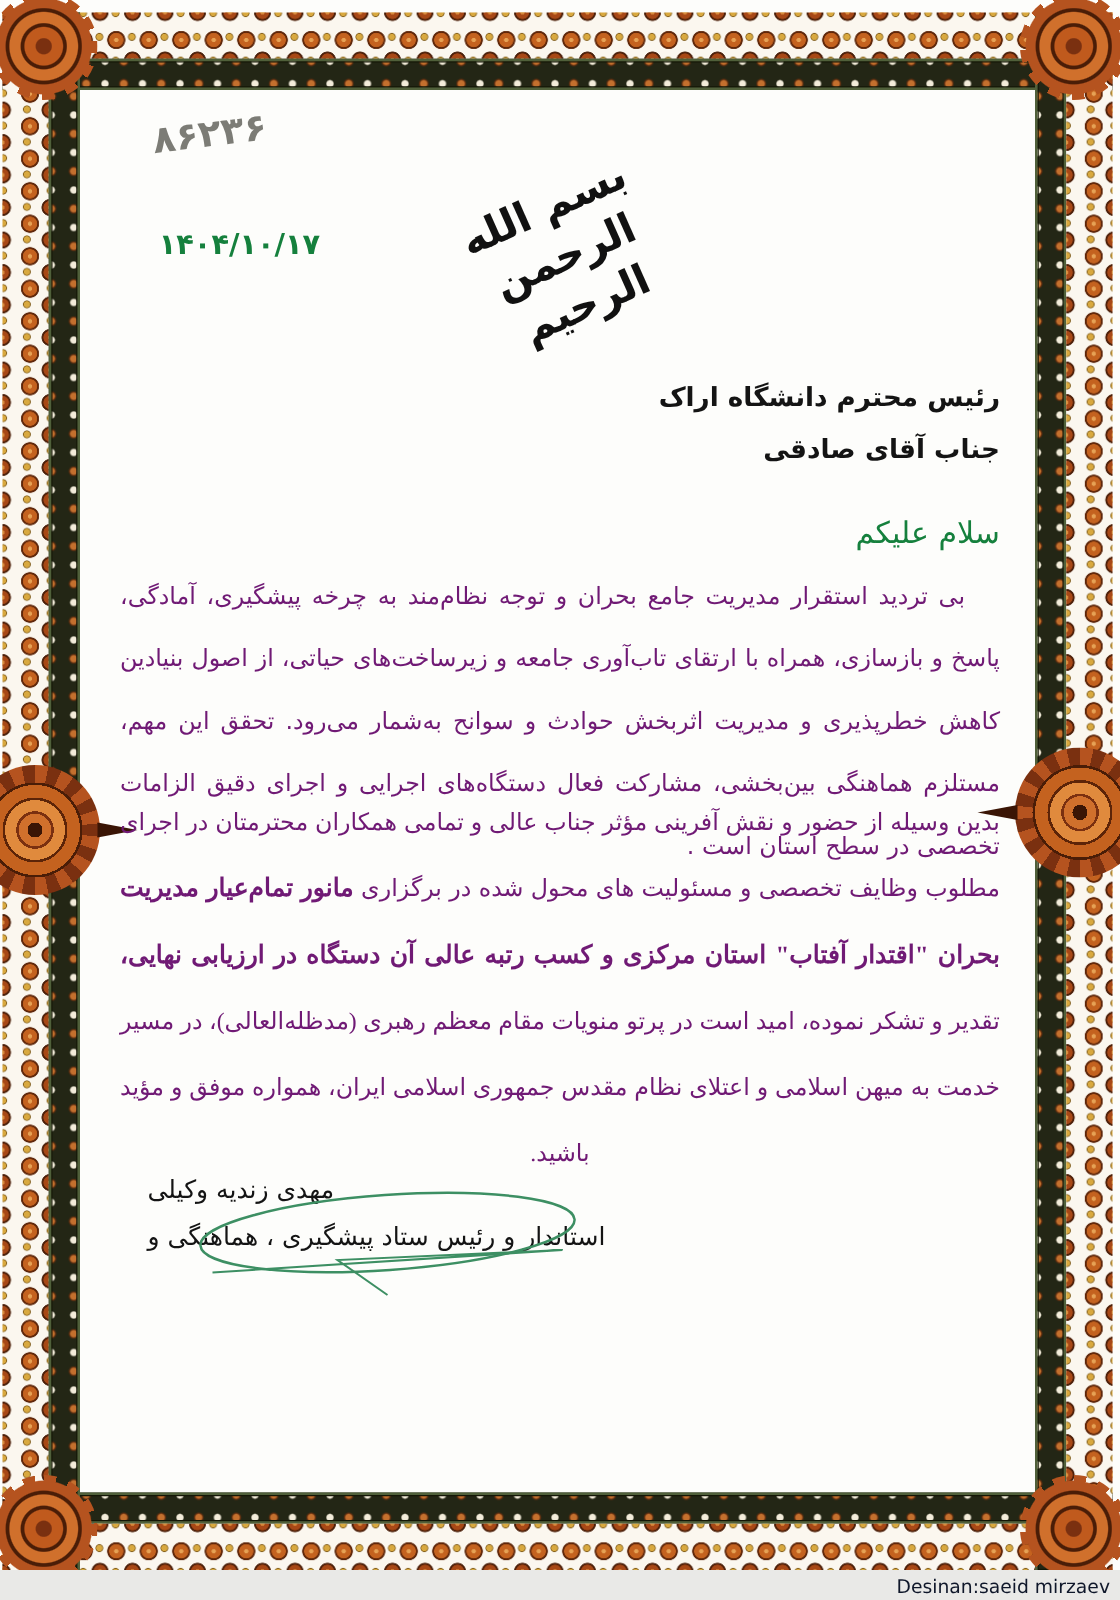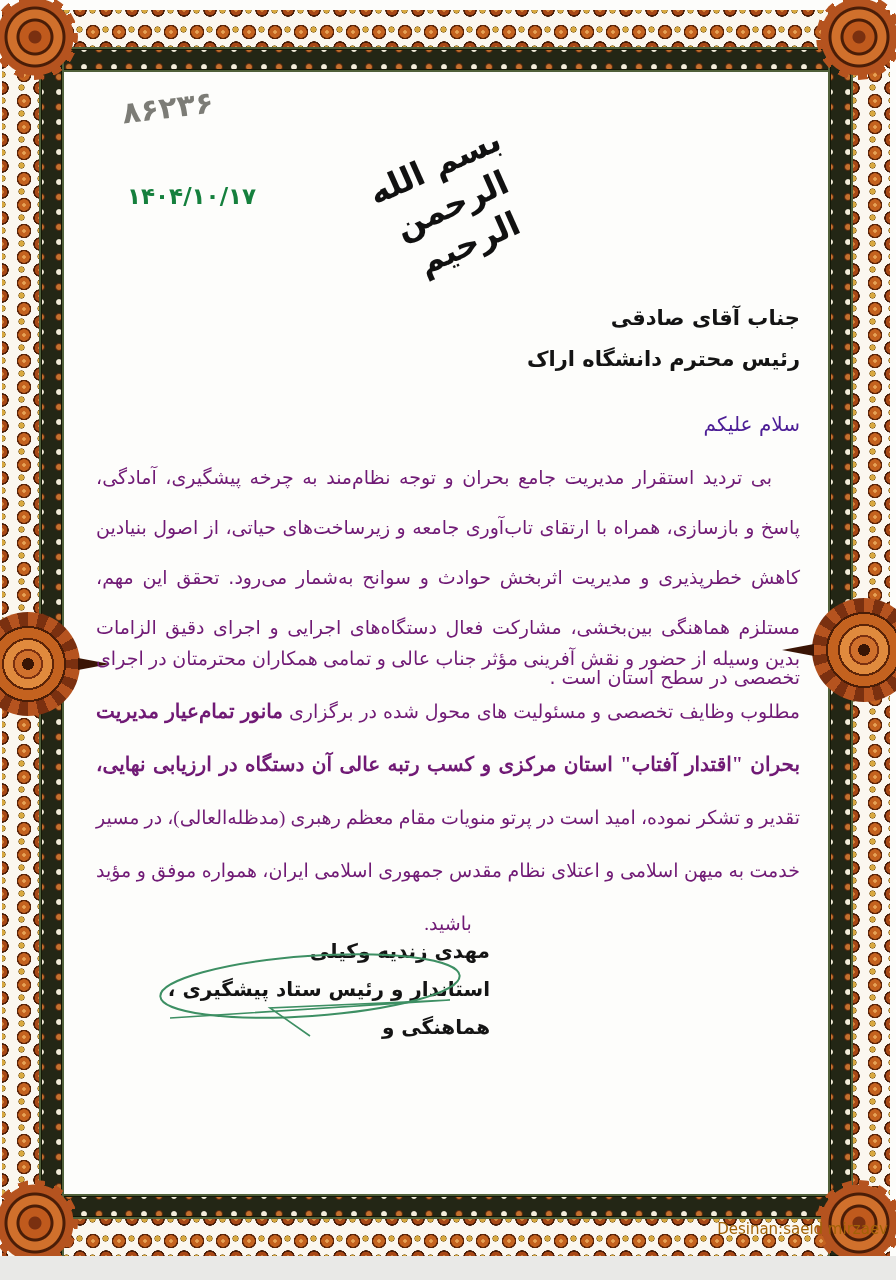--- a/index.html
+++ b/index.html
@@ -101,46 +101,46 @@
     text-align:center;font-size:33px;font-weight:bold;color:#111;
     transform:rotate(-24deg);line-height:42px;direction:rtl;
   }
   .recipient{
     position:absolute;right:96px;top:298px;
     direction:rtl;text-align:right;
     font-size:21px;font-weight:bold;color:#141414;line-height:41px;
   }
   .salutation{
     position:absolute;right:96px;top:412px;
-    direction:rtl;font-size:20px;color:#4c1d95;
+    direction:rtl;font-size:24px;color:#15803d;
   }
   .body-para{
     position:absolute;left:96px;right:96px;
     direction:rtl;text-align:justify;
     font-size:19px;color:#701a75;line-height:50px;
   }
   .para1{top:452px;text-indent:28px;}
   .para2{top:632px;line-height:53px;text-align-last:center;font-family:Liberation Serif, serif;}
   .para2 .bold-seg{font-weight:bold;font-size:20px;}
   .signature-block{
     position:absolute;left:118px;top:932px;width:372px;
-    direction:rtl;text-align:right;
-    font-size:20px;font-weight:bold;color:#141414;line-height:38px;
+    direction:rtl;text-align:left;
+    font-size:20px;font-weight:normal;color:#141414;line-height:38px;
   }
   .signature-scribble{position:absolute;left:150px;top:948px;pointer-events:none;}
   .scan-bottom-strip{position:absolute;left:0;right:0;top:1256px;height:24px;background:#e9e9e7;}
   .footer-left{
     position:absolute;left:118px;top:1250px;
     direction:rtl;font-size:19px;font-weight:bold;color:#4a120c;
     white-space:nowrap;
   }
   .footer-left .sep{display:inline-block;width:26px;}
   .designer-credit{
-    position:absolute;right:8px;top:1220px;
-    font-size:15px;color:#a16207;
+    position:absolute;right:8px;top:1260px;
+    font-size:15px;color:#0f172a;
   }
 </style>
 </head>
 <body>
 
 <div class="page">
 
   <div class="border-top">
     <div class="beads-h"></div>
     <div class="band-h"></div>
@@ -162,22 +162,22 @@
   <div class="corner corner-bl"></div>
   <div class="corner corner-br"></div>
   <div class="medallion medallion-left"></div>
   <div class="medallion medallion-right"></div>
 
   <div class="ref-number">۸۶۲۳۶</div>
   <div class="date-stamp">۱۴۰۴/۱۰/۱۷</div>
   <div class="bismillah">بسم الله الرحمن الرحیم</div>
 
   <div class="recipient">
+    <div>رئیس محترم دانشگاه اراک</div>
     <div>جناب آقای صادقی</div>
-    <div>رئیس محترم دانشگاه اراک</div>
   </div>
 
   <div class="salutation">سلام علیکم</div>
 
   <div class="body-para para1">بی تردید استقرار مدیریت جامع بحران و توجه نظام‌مند به چرخه پیشگیری، آمادگی، پاسخ و بازسازی، همراه با ارتقای تاب‌آوری جامعه و زیرساخت‌های حیاتی، از اصول بنیادین کاهش خطرپذیری و مدیریت اثربخش حوادث و سوانح به‌شمار می‌رود. تحقق این مهم، مستلزم هماهنگی بین‌بخشی، مشارکت فعال دستگاه‌های اجرایی و اجرای دقیق الزامات تخصصی در سطح استان است .</div>
 
   <div class="body-para para2"><span>بدین وسیله از حضور و نقش آفرینی مؤثر جناب عالی و تمامی همکاران محترمتان در اجرای مطلوب وظایف تخصصی و مسئولیت های محول شده در برگزاری </span><span class="bold-seg">مانور تمام‌عیار مدیریت بحران "اقتدار آفتاب" استان مرکزی و کسب رتبه عالی آن دستگاه در ارزیابی نهایی،</span><span> تقدیر و تشکر نموده، امید است در پرتو منویات مقام معظم رهبری (مدظله‌العالی)، در مسیر خدمت به میهن اسلامی و اعتلای نظام مقدس جمهوری اسلامی ایران، همواره موفق و مؤید باشید.</span></div>
 
   <div class="signature-block">
     <div>مهدی زندیه وکیلی</div>

